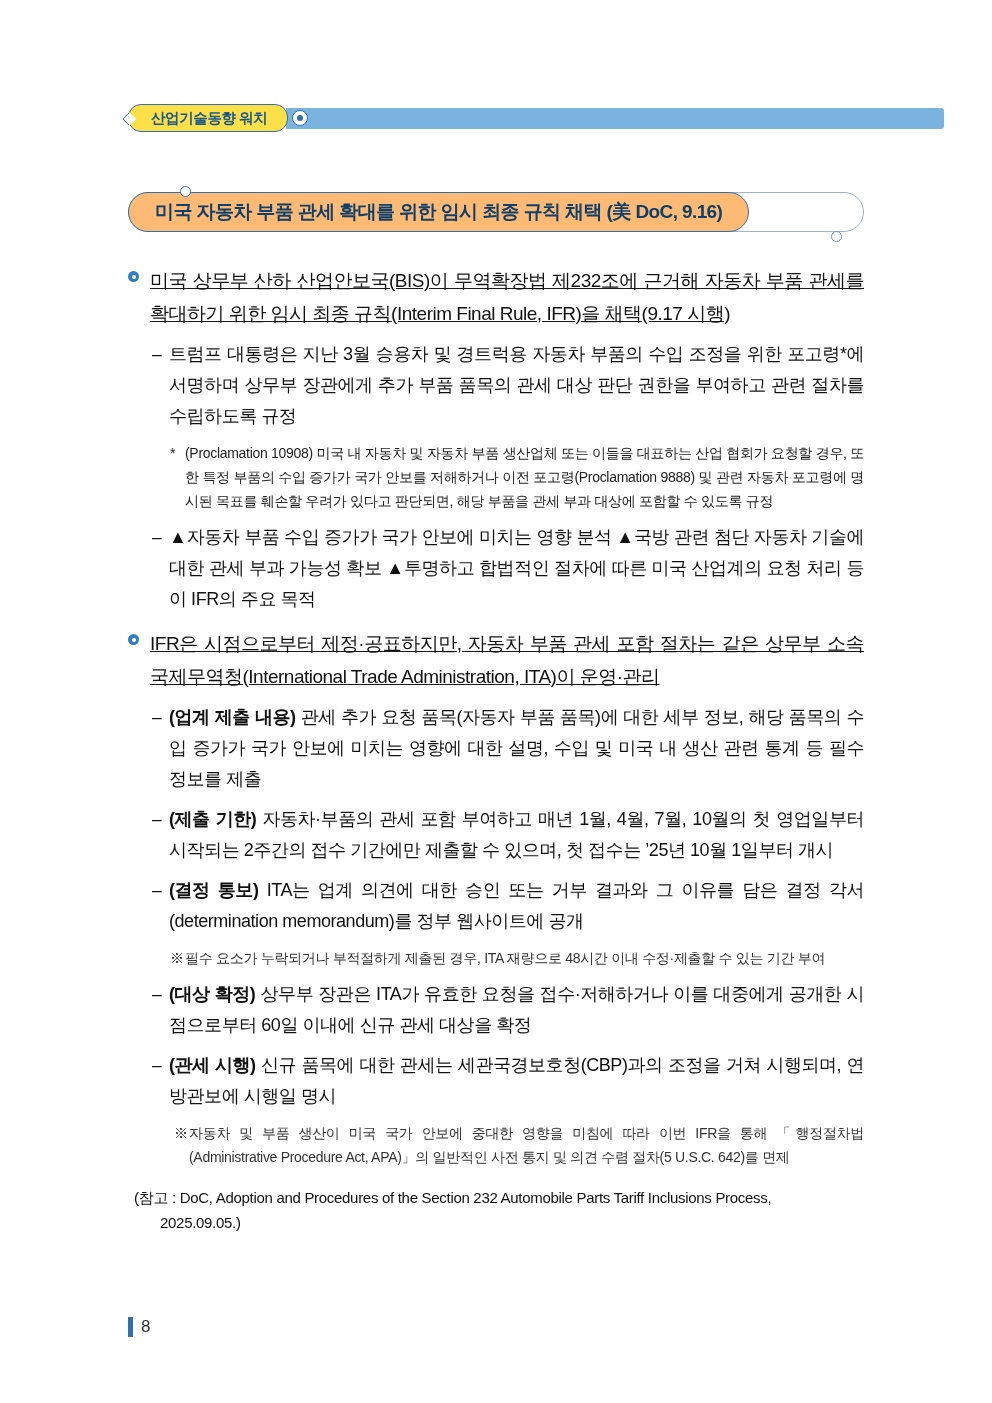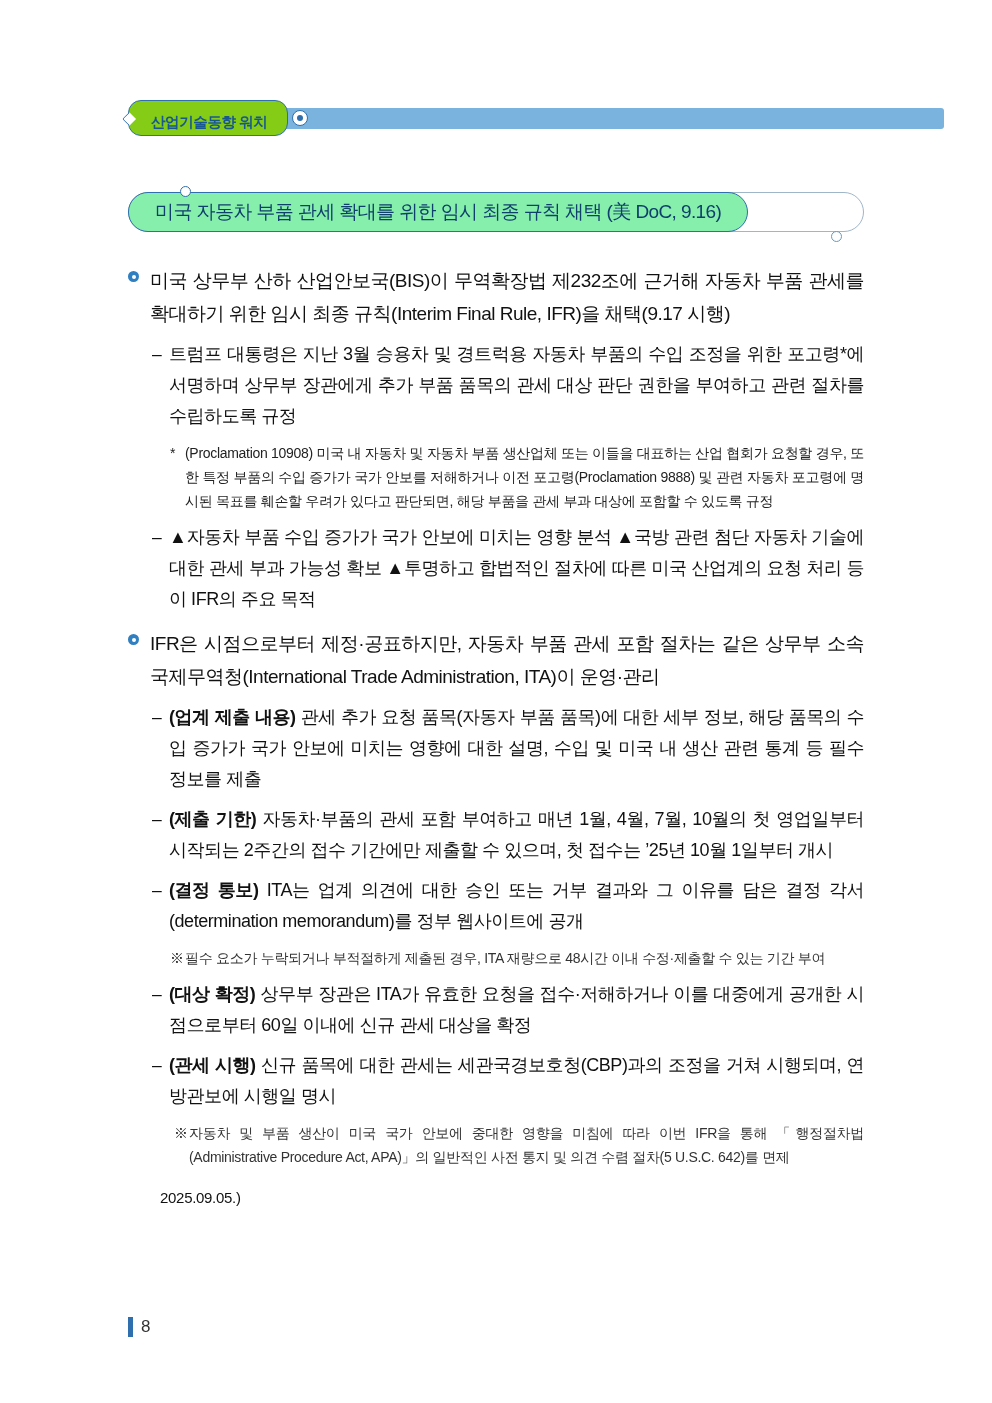--- a/index.html
+++ b/index.html
@@ -32,24 +32,24 @@
     height: 28px;
     display: flex;
     align-items: center;
   }
   .runhead-tab {
     position: relative;
     display: flex;
     align-items: center;
     justify-content: center;
     height: 26px;
-    padding: 8px 20px 0 22px;
+    padding: 0 20px 0 22px;
     border: 1.6px solid #2f6fad;
     border-radius: 13px;
-    background: #84cc16;
+    background: #fde047;
     color: #18578f;
     font-size: 14.5px;
     font-weight: bold;
     letter-spacing: -0.4px;
     z-index: 3;
   }
   .runhead-tab::before {
     content: "";
     position: absolute;
     left: -5px;
@@ -120,24 +120,24 @@
     position: absolute;
     left: 0;
     top: 0;
     height: 40px;
     padding: 0 26px 0 26px;
     display: flex;
     align-items: center;
     border: 1.8px solid #2f6fad;
     border-radius: 20px;
     box-sizing: border-box;
-    background: #86efac;
+    background: #fdba74;
     color: #0f3f6b;
     font-size: 19px;
-    font-weight: normal;
+    font-weight: bold;
     letter-spacing: -0.6px;
     white-space: nowrap;
   }
   .title-dot-tl {
     position: absolute;
     left: 52px;
     top: -6px;
     width: 11px;
     height: 11px;
     border-radius: 50%;
@@ -163,20 +163,21 @@
     top: 252px;
     left: 128px;
     width: 736px;
   }
 
   
   .l1 {
     display: flex;
     align-items: flex-start;
     margin-top: 12px;
+    text-decoration: underline;
   }
   .l1 .marker {
     flex: 0 0 auto;
     width: 22px;
     padding-top: 7px;
     display: flex;
     justify-content: flex-start;
   }
   .dot-outer {
     width: 11px;
@@ -369,20 +370,21 @@
       <div class="txt"><b>(관세 시행)</b><span> 신규 품목에 대한 관세는 세관국경보호청(CBP)과의 조정을 거쳐 시행되며, 연방관보에 시행일 명시</span></div>
     </div>
 
     <div class="note gray wide">
       <div class="marker">※</div>
       <div class="txt">자동차 및 부품 생산이 미국 국가 안보에 중대한 영향을 미침에 따라 이번 IFR을 통해 「행정절차법(Administrative Procedure Act, APA)」의 일반적인 사전 통지 및 의견 수렴 절차(5 U.S.C. 642)를 면제</div>
     </div>
 
     <div class="source">
       <div class="txt">
+        <span>(참고 : DoC, Adoption and Procedures of the Section 232 Automobile Parts Tariff Inclusions Process,</span>
         <span class="second">2025.09.05.)</span>
       </div>
     </div>
 
   </div>
 
   <div class="footer">
     <span class="footer-bar"></span>
     <span class="footer-num">8</span>
   </div>

